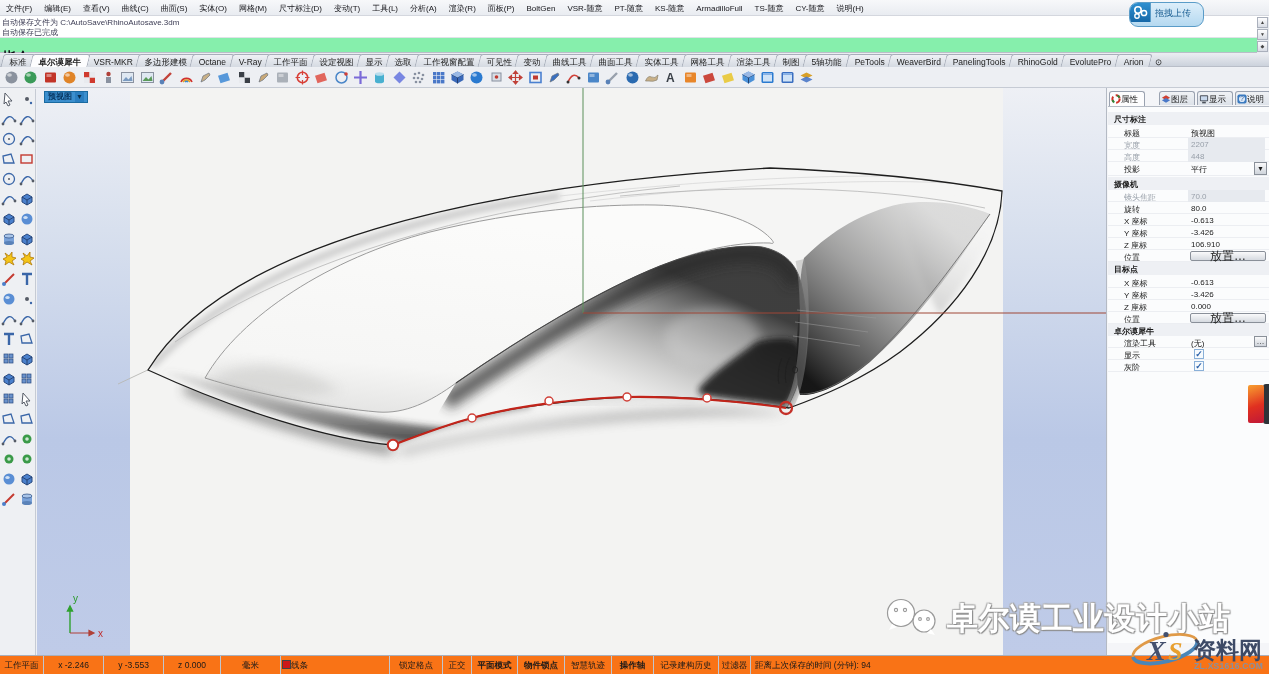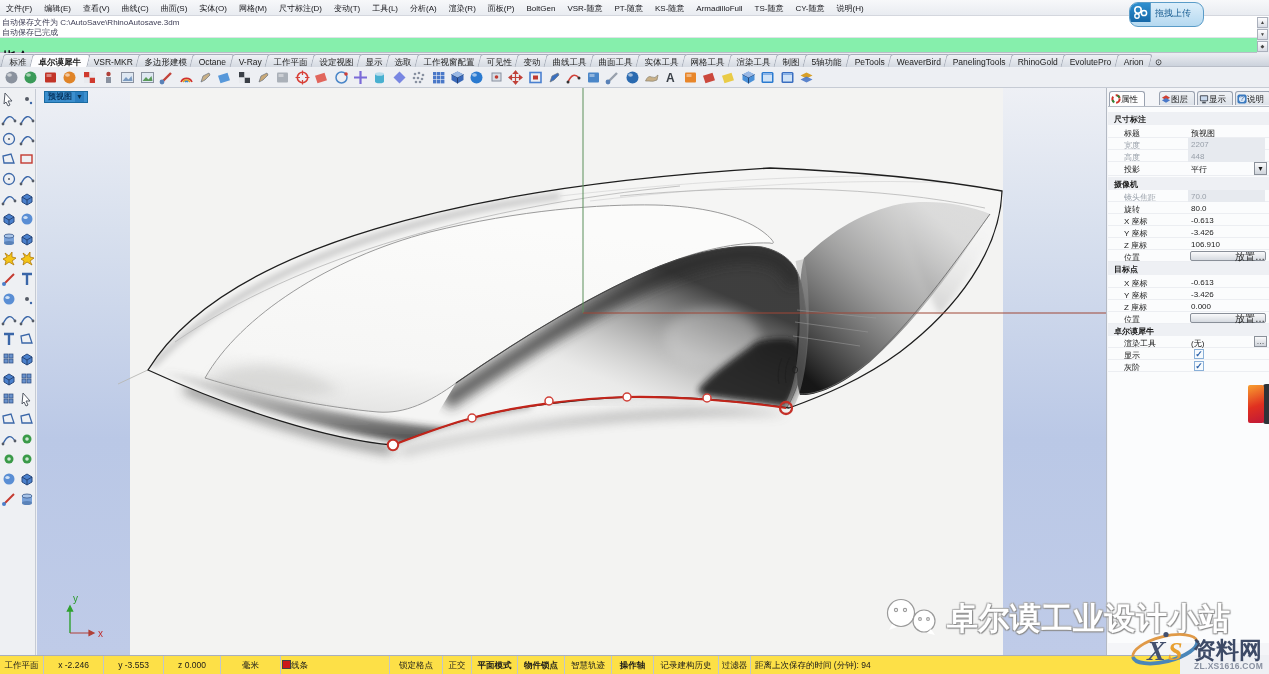--- a/index.html
+++ b/index.html
@@ -12,31 +12,31 @@
 #upbtn .tx{position:absolute;left:25px;top:4px;font-size:9px;color:#1b5f93}
 #cmdscroll{position:absolute;right:0;top:17px;width:12px;height:36px;background:#e8ebf0}
 #cmdscroll div{width:11px;height:11px;border:1px solid #aab0bc;background:linear-gradient(#fdfdfe,#d8dce4);font-size:5px;color:#444;text-align:center;line-height:9px;margin-bottom:1px}
 #tabs{position:absolute;left:0;top:53px;width:1269px;height:14px;background:linear-gradient(#eceef2,#ccd2dc);font-size:8.5px;white-space:nowrap;color:#222;border-bottom:1px solid #b9bec8;padding-left:2px}
 #tabs span{display:inline-block;height:13px;margin-top:1px;padding:2px 6.5px 0 6.5px;border:1px solid #a8aeba;border-bottom:none;border-radius:3px 3px 0 0;background:linear-gradient(#eff1f5,#d5dae2);margin-right:-3px;transform:skewX(-14deg)}
 #tabs span i{display:inline-block;font-style:normal;transform:skewX(14deg)}
 #tabs span.act{background:#fdfdfe;font-weight:bold;z-index:3;position:relative}
 #toolbar{position:absolute;left:0;top:68px;width:1269px;height:20px;background:#edeff3;border-bottom:1px solid #c6cbd4;white-space:nowrap;padding:1px 0 0 3px}
 #toolbar .i{display:inline-block;width:17px;height:17px;margin-right:2.4px;border-radius:2px;vertical-align:top;position:relative}
 #lefttb{position:absolute;left:0;top:89px;width:36px;height:566px;background:#eef0f3;border-right:1px solid #c6cbd4}
-#status{position:absolute;left:0;top:655px;width:1180px;height:19px;background:#fde047;border-top:1px solid #a9afbb;font-size:8.5px;color:#1a1a1a;white-space:nowrap}
+#status{position:absolute;left:0;top:655px;width:1269px;height:19px;background:#f97316;border-top:1px solid #a9afbb;font-size:8.5px;color:#1a1a1a;white-space:nowrap}
 #status .c{display:inline-block;height:18px;padding-top:4px;text-align:center;border-right:1px solid #bfc5cf;vertical-align:top}
 #status .b{font-weight:bold}
 #panel{position:absolute;left:1106px;top:88px;width:163px;height:567px;background:#f4f5f8;border-left:1px solid #b4bac4;font-size:8px;color:#1a1a1a}
 .prow{position:absolute;left:1px;width:161px;height:12px;border-bottom:1px solid #eceef2;background:#fbfcfd}
 .prow .lb{position:absolute;left:16px;top:2px;font-size:8px}
 .prow .vl{position:absolute;left:83px;top:2px;font-size:8px}
 .prow.gr .lb,.prow.gr .vl{color:#99a0aa}
 .prow.gr .vbg{position:absolute;left:80px;top:0;width:77px;height:12px;background:#e7eaef}
 .phd{position:absolute;left:1px;width:161px;height:13px;background:#eef0f4;font-weight:bold;padding:2px 0 0 6px;font-size:8px}
-.pbtn{position:absolute;left:82px;top:1px;width:76px;height:10px;border:1px solid #8a9099;border-radius:2px;background:linear-gradient(#fafafb,#d6dae0);font-size:10px;text-align:right;line-height:9px;color:#222}
+.pbtn{position:absolute;left:82px;top:1px;width:76px;height:10px;border:1px solid #8a9099;border-radius:2px;background:linear-gradient(#fafafb,#d6dae0);font-size:12px;text-align:center;line-height:9px;color:#222}
 .cbx{position:absolute;left:86px;top:1px;width:10px;height:10px;border:1px solid #8ab0d8;background:#f6fafd;font-size:9px;line-height:8px;color:#2a5fa8;text-align:center;font-weight:bold}
 #wm{position:absolute;left:947px;top:598px;font-size:31px;font-weight:bold;letter-spacing:0.5px;color:#fff;z-index:30;text-shadow:1px 1px 1px #8a8a8a,-1px -1px 1px #b5b5b5,1px -1px 1px #a5a5a5,-1px 1px 1px #9a9a9a}
 </style></head><body>
 <div id="menubar"><span>文件(F)</span><span>编辑(E)</span><span>查看(V)</span><span>曲线(C)</span><span>曲面(S)</span><span>实体(O)</span><span>网格(M)</span><span>尺寸标注(D)</span><span>变动(T)</span><span>工具(L)</span><span>分析(A)</span><span>渲染(R)</span><span>面板(P)</span><span>BoltGen</span><span>VSR-随意</span><span>PT-随意</span><span>KS-随意</span><span>ArmadilloFull</span><span>TS-随意</span><span>CY-随意</span><span>说明(H)</span></div>
 <div id="cmd">自动保存文件为 C:\AutoSave\RhinoAutosave.3dm<br>自动保存已完成</div>
 <div id="cmdline">指令:</div>
 <div id="upbtn">
     <div class="ic"><svg width="21" height="19">
         <circle cx="8" cy="7" r="3.2" fill="none" stroke="#fff" stroke-width="1.6"></circle>
         <circle cx="14" cy="10" r="2.6" fill="none" stroke="#fff" stroke-width="1.5"></circle>

